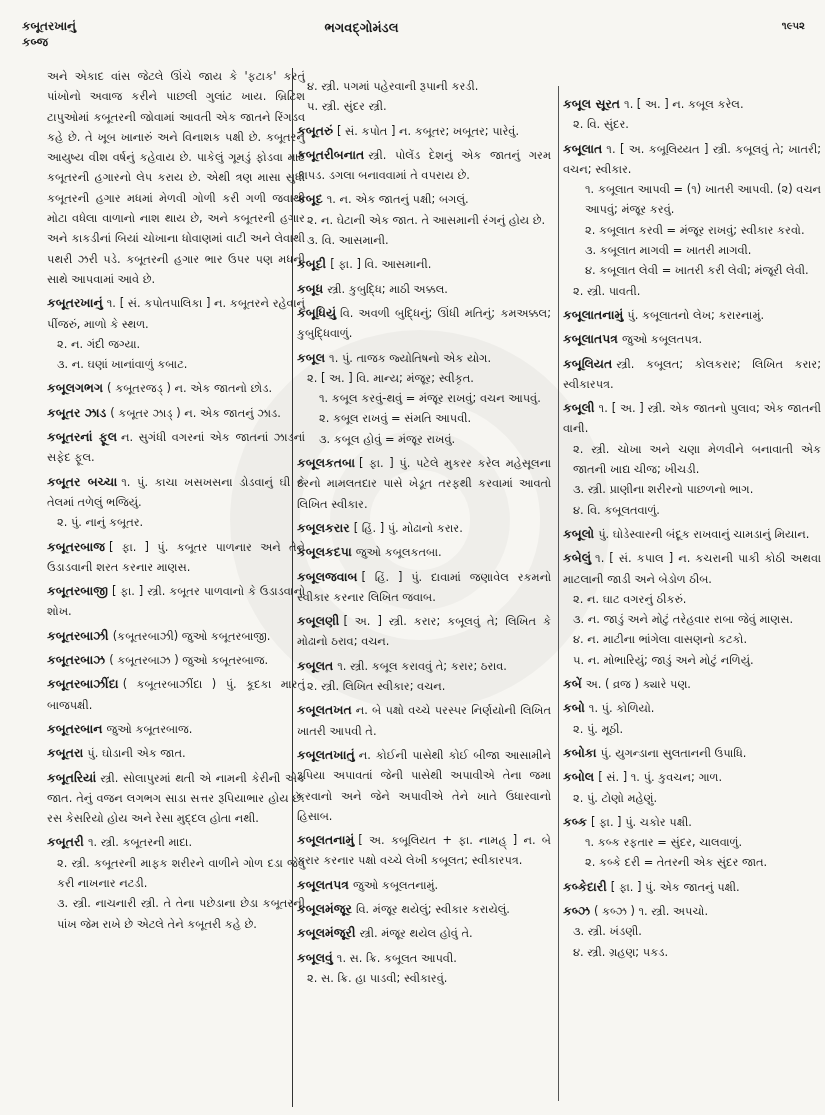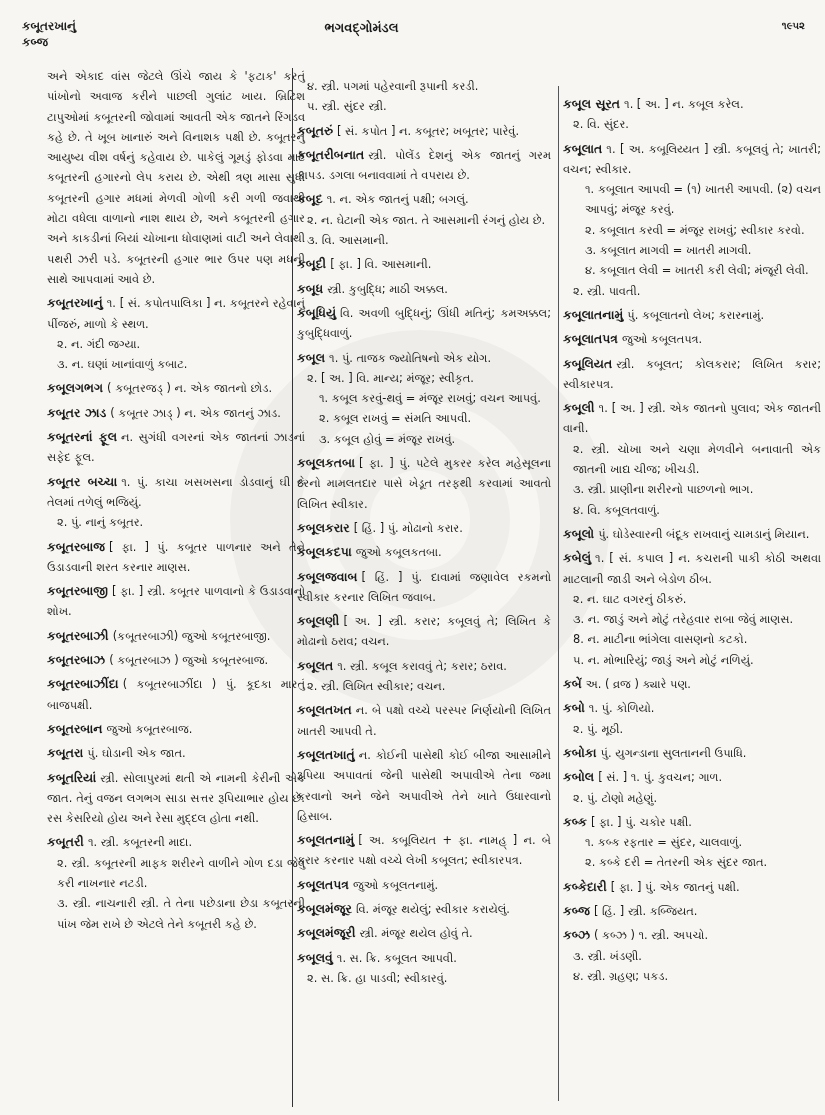--- a/index.html
+++ b/index.html
@@ -210,21 +210,21 @@
       <div class="sub">૩. સ્ત્રી. પ્રાણીના શરીરનો પાછળનો ભાગ.</div>
       <div class="sub">૪. વિ. કબૂલતવાળું.</div>
     </div>
     <div class="entry">
       <div><span class="hw">કબૂલો</span><span class="def">પું. ઘોડેસ્વારની બંદૂક રાખવાનું ચામડાનું મિયાન.</span></div>
     </div>
     <div class="entry">
       <div><span class="hw">કબેલું</span><span class="def">૧. [ સં. કપાલ ] ન. કચરાની પાકી કોઠી અથવા માટલાની જાડી અને બેડોળ ઠીબ.</span></div>
       <div class="sub">૨. ન. ઘાટ વગરનું ઠીકરું.</div>
       <div class="sub">૩. ન. જાડું અને મોટું તરેહવાર રાબા જેવું માણસ.</div>
-      <div class="sub">8. ન. માટીના ભાંગેલા વાસણનો કટકો.</div>
+      <div class="sub">૪. ન. માટીના ભાંગેલા વાસણનો કટકો.</div>
       <div class="sub">૫. ન. મોભારિયું; જાડું અને મોટું નળિયું.</div>
     </div>
     <div class="entry">
       <div><span class="hw">કબેં</span><span class="def">અ. ( વ્રજ ) ક્યારે પણ.</span></div>
     </div>
     <div class="entry">
       <div><span class="hw">કબો</span><span class="def">૧. પું. કોળિયો.</span></div>
       <div class="sub">૨. પું. મૂઠી.</div>
     </div>
     <div class="entry">
@@ -236,20 +236,17 @@
     </div>
     <div class="entry">
       <div><span class="hw">કબ્ક</span><span class="def">[ ફા. ] પું. ચકોર પક્ષી.</span></div>
       <div class="subsub">૧. કબ્ક રફતાર = સુંદર, ચાલવાળું.</div>
       <div class="subsub">૨. કબ્કે દરી = તેતરની એક સુંદર જાત.</div>
     </div>
     <div class="entry">
       <div><span class="hw">કબ્કેદારી</span><span class="def">[ ફા. ] પું. એક જાતનું પક્ષી.</span></div>
     </div>
     <div class="entry">
-      <div><span class="hw">કબ્જ</span><span class="def">[ હિં. ] સ્ત્રી. કબ્જિયત.</span></div>
-    </div>
-    <div class="entry">
       <div><span class="hw">કબ્ઝ</span><span class="def">( કબ્ઝ ) ૧. સ્ત્રી. અપચો.</span></div>
       <div class="sub">૩. સ્ત્રી. ખંડણી.</div>
       <div class="sub">૪. સ્ત્રી. ગ્રહણ; પકડ.</div>
     </div>
   </div>
 
 </body></html>

